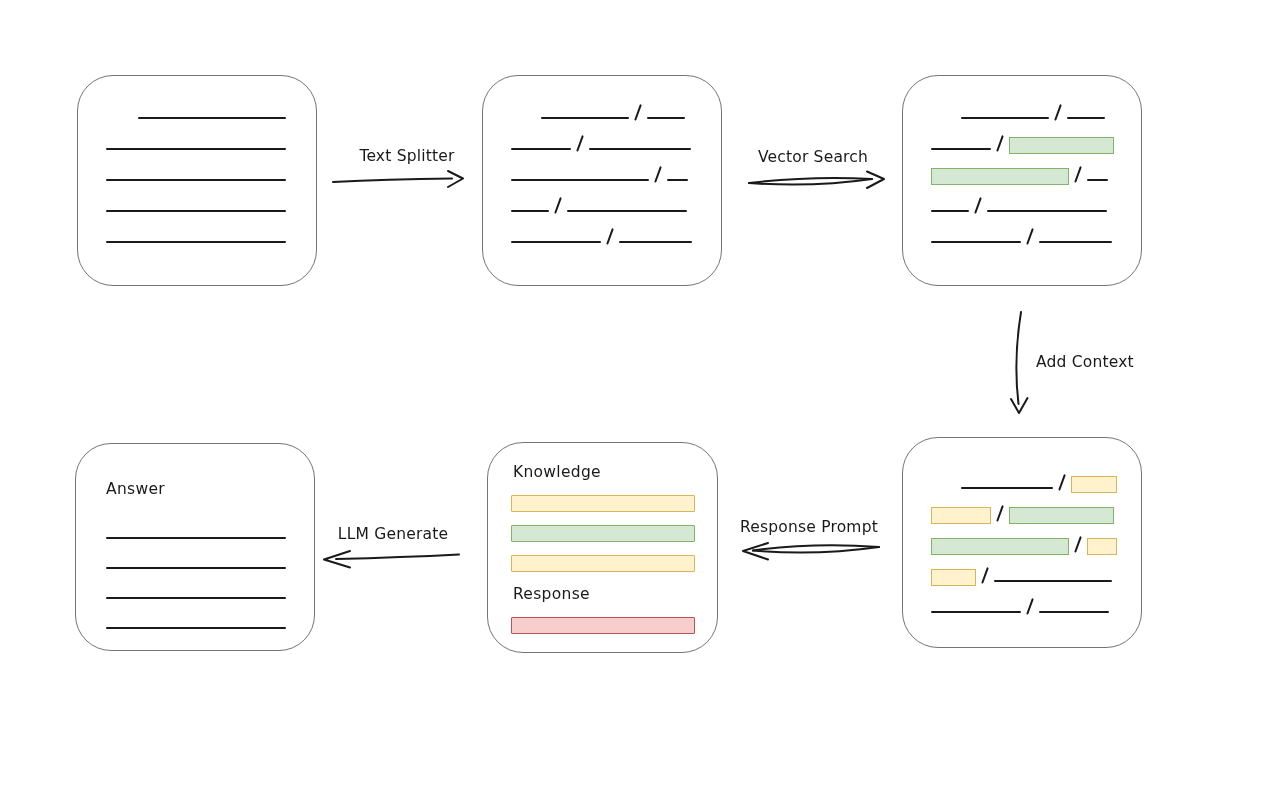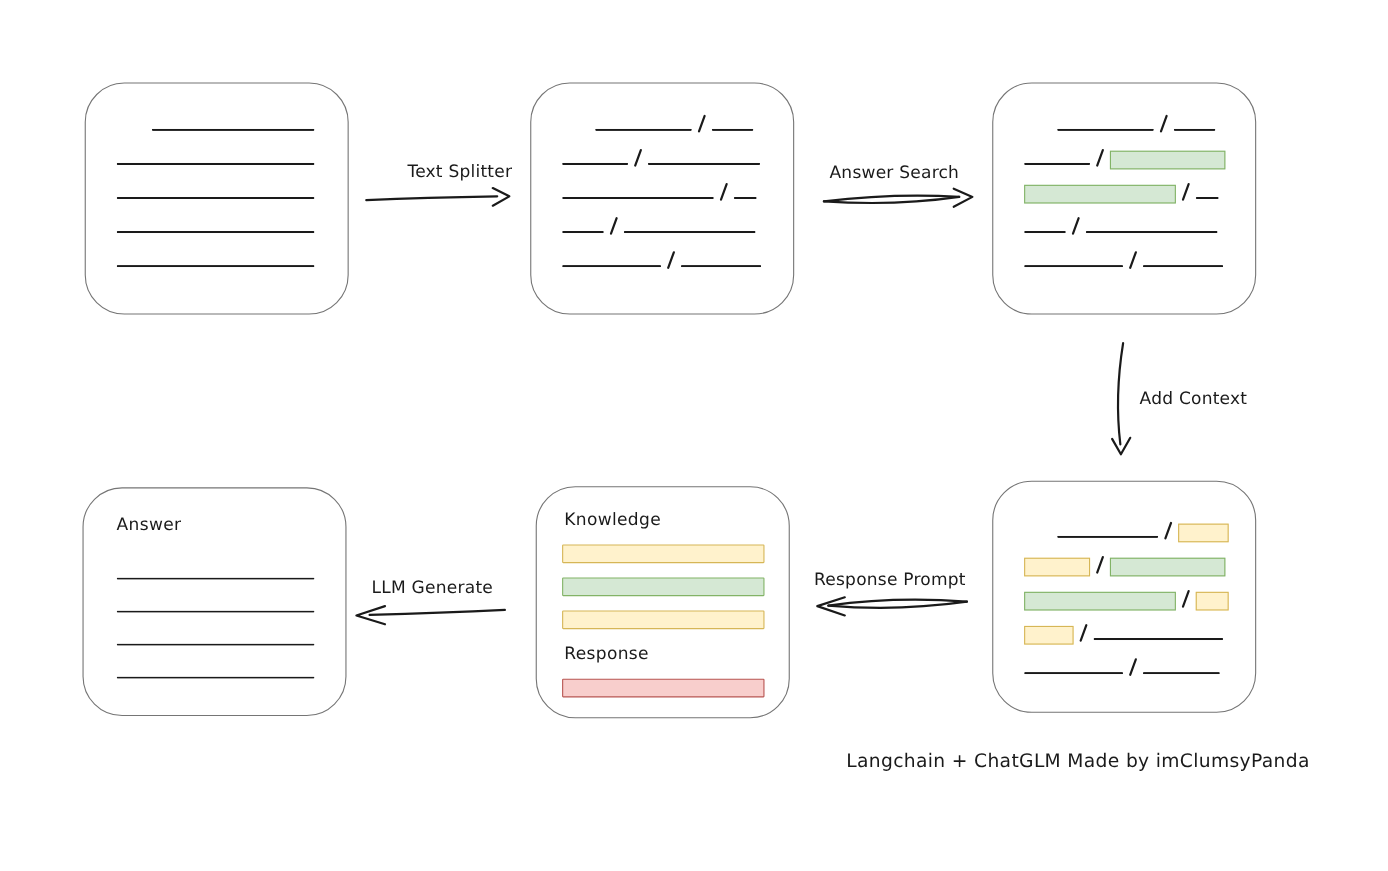--- a/index.html
+++ b/index.html
@@ -77,21 +77,21 @@
   .bar-stack { margin-top: 11px; }
   .hbar {
     width: 184px; height: 17px;
     margin-bottom: 13px;
     border-radius: 1px;
   }
   .hbar.yellow { background: var(--yellow-fill); border: 1.5px solid var(--yellow-border); }
   .hbar.green  { background: var(--green-fill);  border: 1.5px solid var(--green-border); }
   .hbar.red    { background: var(--red-fill);    border: 1.5px solid var(--red-border); }
 
-  .answer-box { padding-top: 24px; }
+  .answer-box { padding-top: 36px; }
   .answer-box .box-heading { padding-left: 30px; height: 21px; }
   .answer-box .rows { margin-top: 12px; }
   .answer-box .row { height: 30px; }
 
   .arrow-label {
     position: absolute;
     font-size: 15.5px;
     letter-spacing: 0.2px;
     text-align: center;
     white-space: nowrap;
@@ -271,21 +271,20 @@
         </div>
         <div class="row" style="padding-left: 30px;">
           <span class="seg seg-line" style="width: 180px;"></span>
         </div>
         <div class="row" style="padding-left: 30px;">
           <span class="seg seg-line" style="width: 180px;"></span>
         </div>
       </div>
   </div>
 
-  <div class="arrow-label" style="left:351px; top:147px; width:134px">Text Splitter</div>
-  <div class="arrow-label" style="left:743px; top:148px; width:140px">Answer Search</div>
+  <div class="arrow-label" style="left:340px; top:147px; width:134px">Text Splitter</div>
+  <div class="arrow-label" style="left:743px; top:148px; width:140px">Vector Search</div>
   <div class="arrow-label" style="left:1036px; top:353px; text-align:right">Add Context</div>
   <div class="arrow-label" style="left:733px; top:518px; width:152px">Response Prompt</div>
   <div class="arrow-label" style="left:326px; top:525px; width:134px">LLM Generate</div>
 
-  <div class="caption">Langchain + ChatGLM Made by imClumsyPanda</div>
 
 </div>
 
 </body></html>

